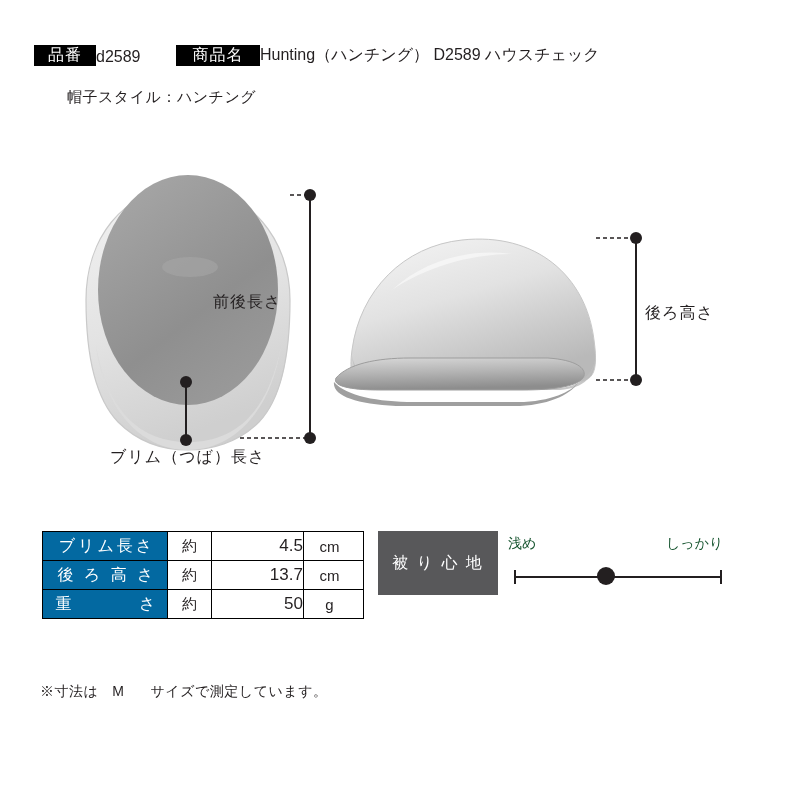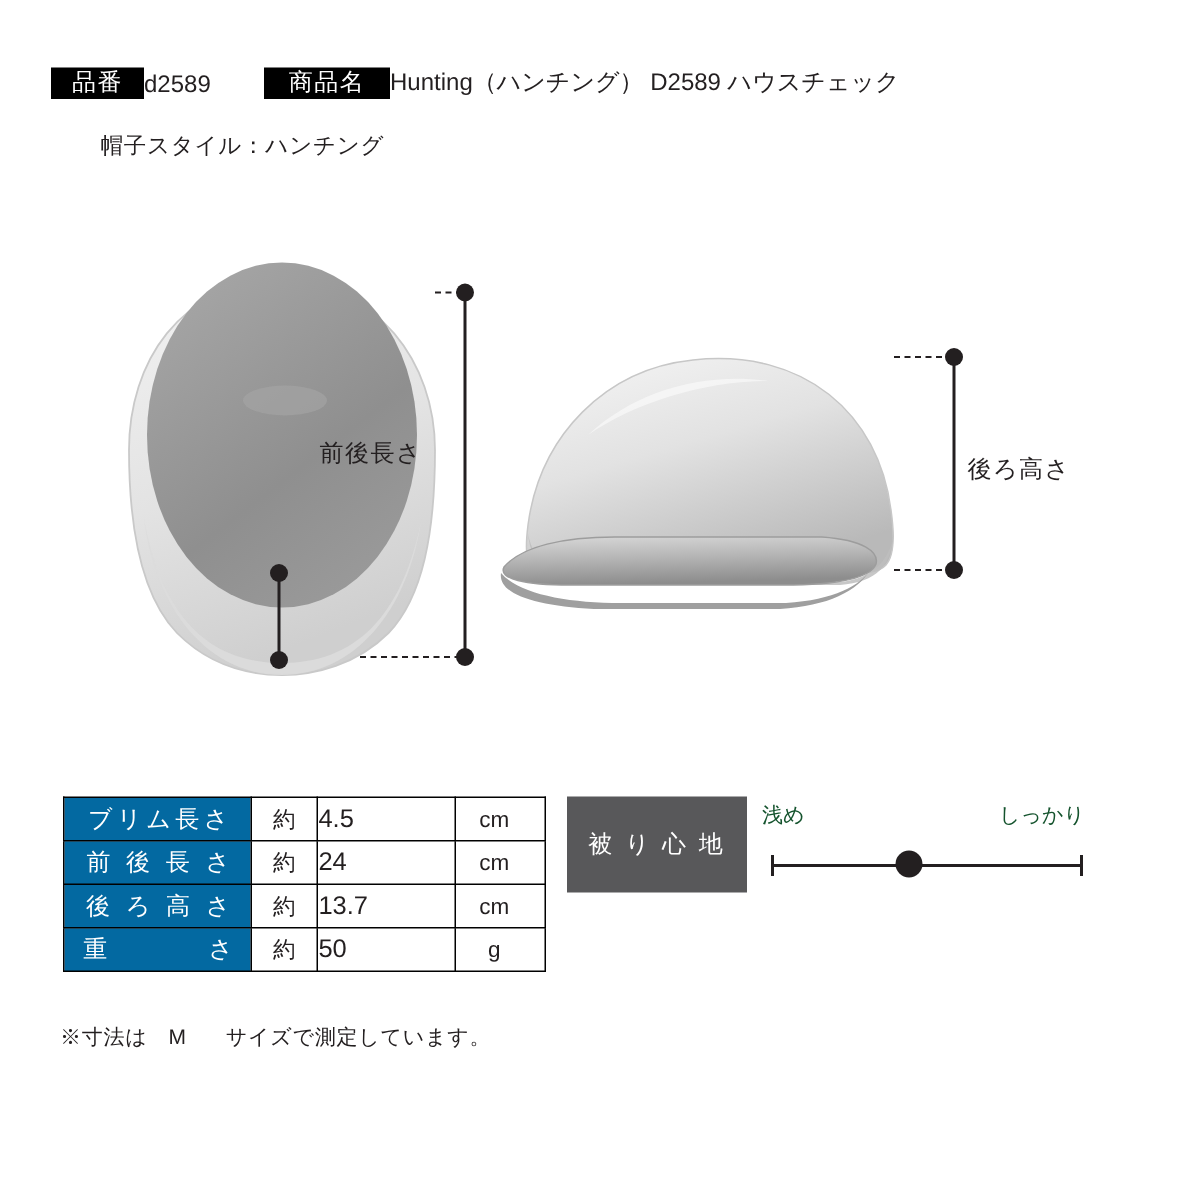--- a/index.html
+++ b/index.html
@@ -105,21 +105,21 @@
     letter-spacing: 3px;
     padding-left: 4px;
   }
   .spec-table td.approx {
     width: 46px;
     text-align: center;
     font-size: 15px;
   }
   .spec-table td.v {
     width: 96px;
-    text-align: left;
+    text-align: right;
     font-size: 17px;
   }
   .spec-table td.u {
     width: 54px;
     text-align: center;
     font-size: 15px;
     padding-right: 8px;
   }
 
   .note {
@@ -298,35 +298,30 @@
       <g>
         <line x1="596" y1="88" x2="636" y2="88" stroke="#231f20" stroke-width="1.4" stroke-dasharray="4 3"></line>
         <line x1="596" y1="230" x2="636" y2="230" stroke="#231f20" stroke-width="1.4" stroke-dasharray="4 3"></line>
         <line x1="636" y1="88" x2="636" y2="230" stroke="#231f20" stroke-width="2"></line>
         <circle cx="636" cy="88" r="6" fill="#231f20"></circle>
         <circle cx="636" cy="230" r="6" fill="#231f20"></circle>
       </g>
     </svg>
 
     <div class="dim-label" id="label-zengo">前後長さ</div>
+    <div class="dim-label" id="label-brim">ブリム（つば）長さ</div>
     <div class="dim-label" id="label-ushiro">後ろ高さ</div>
   </div>
 
   <table class="spec-table">
     <tbody>
       <tr>
         <td class="k">ブリム長さ</td>
         <td class="approx">約</td>
         <td class="v">4.5</td>
-        <td class="u">cm</td>
-      </tr>
-      <tr>
-        <td class="k">前 後 長 さ</td>
-        <td class="approx">約</td>
-        <td class="v">24</td>
         <td class="u">cm</td>
       </tr>
       <tr>
         <td class="k">後 ろ 高 さ</td>
         <td class="approx">約</td>
         <td class="v">13.7</td>
         <td class="u">cm</td>
       </tr>
       <tr>
         <td class="k">重　　　 さ</td>

